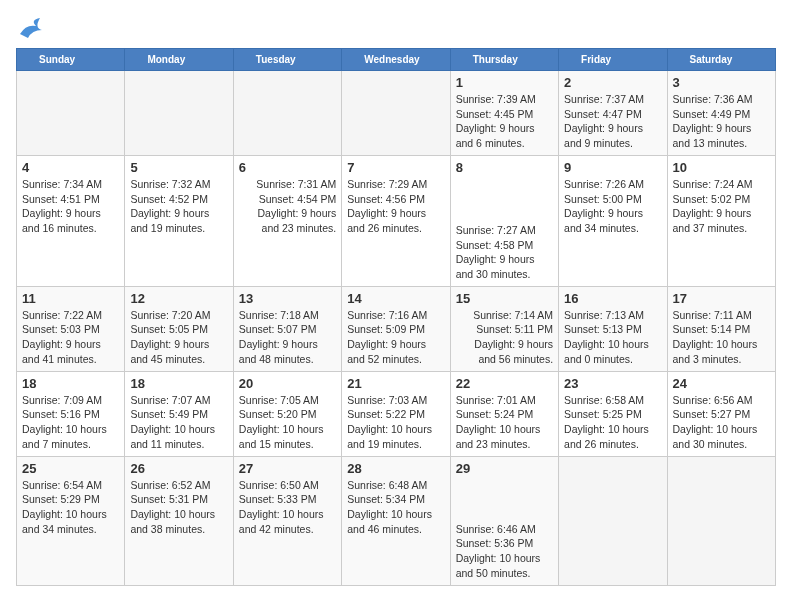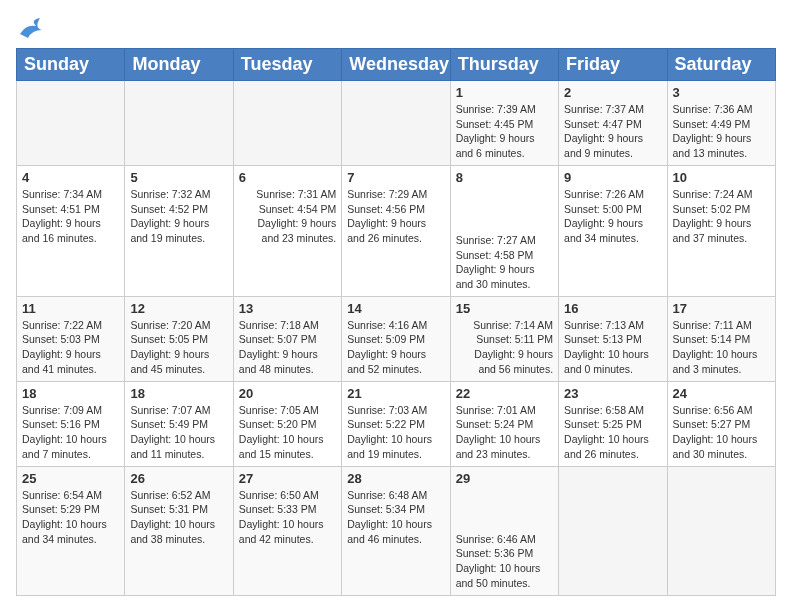--- a/index.html
+++ b/index.html
@@ -47,23 +47,23 @@
       color: #555;
     }
     table {
       width: 100%;
       border-collapse: collapse;
       table-layout: fixed;
     }
     thead th {
       background-color: #4a7fc1;
       color: #fff;
-      font-size: 18px;
+      font-size: 10px;
       font-weight: bold;
-      padding: 5px 7px;
+      padding: 5px 22px;
       text-align: left;
       border: 1px solid #3a6faf;
     }
     tbody td {
       vertical-align: top;
       border: 1px solid #ccc;
       padding: 4px 5px;
       font-size: 11px;
       color: #333;
       background: #fff;
@@ -218,21 +218,21 @@
         </td>
         <td>
           <span class="day-number">13</span>
           <div class="day-info" style="white-space: pre-line;">Sunrise: 7:18 AM
 Sunset: 5:07 PM
 Daylight: 9 hours
 and 48 minutes.</div>
         </td>
         <td>
           <span class="day-number">14</span>
-          <div class="day-info" style="white-space: pre-line;">Sunrise: 4:16 AM
+          <div class="day-info" style="white-space: pre-line;">Sunrise: 7:16 AM
 Sunset: 5:09 PM
 Daylight: 9 hours
 and 52 minutes.</div>
         </td>
         <td>
           <span class="day-number">15</span>
           <div class="day-info" style="white-space: pre-line; text-align: right;">Sunrise: 7:14 AM
 Sunset: 5:11 PM
 Daylight: 9 hours
 and 56 minutes.</div>

